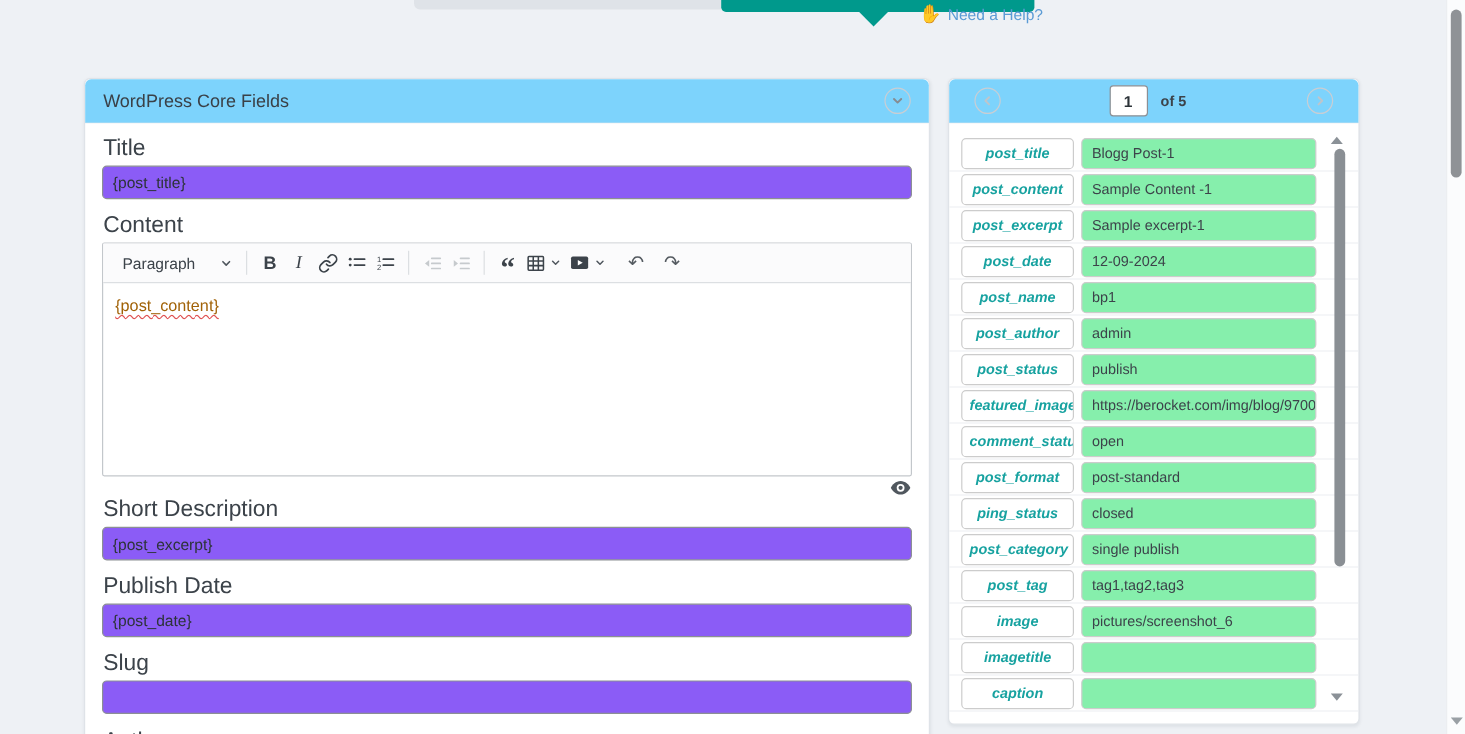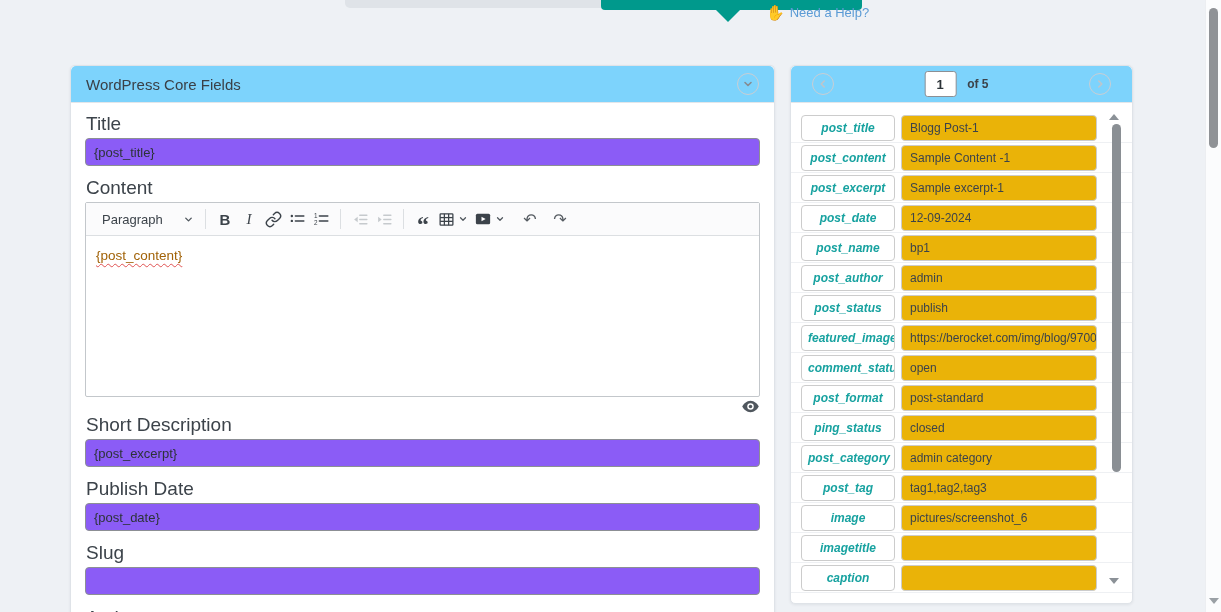--- a/index.html
+++ b/index.html
@@ -44,21 +44,21 @@
 
   
   .right-card{left:790px;top:65px;width:341px;height:537px;}
   .pager{justify-content:space-between;padding:0 21px;}
   .pager-center{display:flex;align-items:center;position:absolute;left:50%;transform:translateX(-58%);}
   .page-input{width:30px;height:24px;border:1px solid #8c8f94;border-radius:3px;text-align:center;font-size:13px;font-weight:700;color:#2c3338;font-family:inherit;outline:none;padding:0;}
   .of-label{font-size:12px;font-weight:700;color:#3c434a;margin-left:11px;}
   .rows{position:relative;height:500px;overflow:hidden;padding-top:10px;box-sizing:content-box;}
   .frow{height:30px;display:flex;align-items:center;gap:6px;padding-left:10px;border-bottom:1px solid #eef0f3;box-sizing:border-box;}
   .fname{width:94px;height:26px;flex:none;border:1px solid #ccc;border-radius:4px;background:#fff;font-size:12px;font-weight:700;color:#17a2a0;font-family:inherit;cursor:pointer;overflow:hidden;white-space:nowrap;font-style:italic;}
-  .fval{width:196px;height:26px;flex:none;border:1px solid #ccc;border-radius:4px;background:#eab308;font-size:12px;color:#3c434a;line-height:24px;padding:0 2px 0 8px;box-sizing:border-box;overflow:hidden;white-space:nowrap;cursor:default;}
+  .fval{width:196px;height:26px;flex:none;border:1px solid #ccc;border-radius:4px;background:#86efac;font-size:12px;color:#3c434a;line-height:24px;padding:0 2px 0 8px;box-sizing:border-box;overflow:hidden;white-space:nowrap;cursor:default;}
 
   
   .pscroll-up{position:absolute;right:13px;top:48px;width:0;height:0;border-left:5px solid transparent;border-right:5px solid transparent;border-bottom:6px solid #8b9197;cursor:pointer;}
   .pscroll-thumb{position:absolute;right:11px;top:58px;width:9px;height:348px;background:#8a8f94;border-radius:5px;cursor:pointer;}
   .pscroll-down{position:absolute;right:13px;top:512px;width:0;height:0;border-left:5px solid transparent;border-right:5px solid transparent;border-top:6px solid #8b9197;cursor:pointer;}
 
   
   .page-scrollbar{position:absolute;right:0;top:0;width:15px;height:612px;background:#fbfcfd;border-left:1px solid #eceef1;}
   .page-scroll-thumb{position:absolute;left:3px;top:8px;width:9px;height:140px;background:#8f9296;border-radius:5px;cursor:pointer;}
   .page-scroll-down{position:absolute;left:3px;top:598px;width:0;height:0;border-left:5px solid transparent;border-right:5px solid transparent;border-top:6px solid #9aa0a5;cursor:pointer;}
@@ -276,21 +276,21 @@
       <div class="frow">
         <button class="fname">post_format</button>
         <div class="fval">post-standard</div>
       </div>
       <div class="frow">
         <button class="fname">ping_status</button>
         <div class="fval">closed</div>
       </div>
       <div class="frow">
         <button class="fname">post_category</button>
-        <div class="fval">admin category</div>
+        <div class="fval">single publish</div>
       </div>
       <div class="frow">
         <button class="fname">post_tag</button>
         <div class="fval">tag1,tag2,tag3</div>
       </div>
       <div class="frow">
         <button class="fname">image</button>
         <div class="fval">pictures/screenshot_6</div>
       </div>
       <div class="frow">

